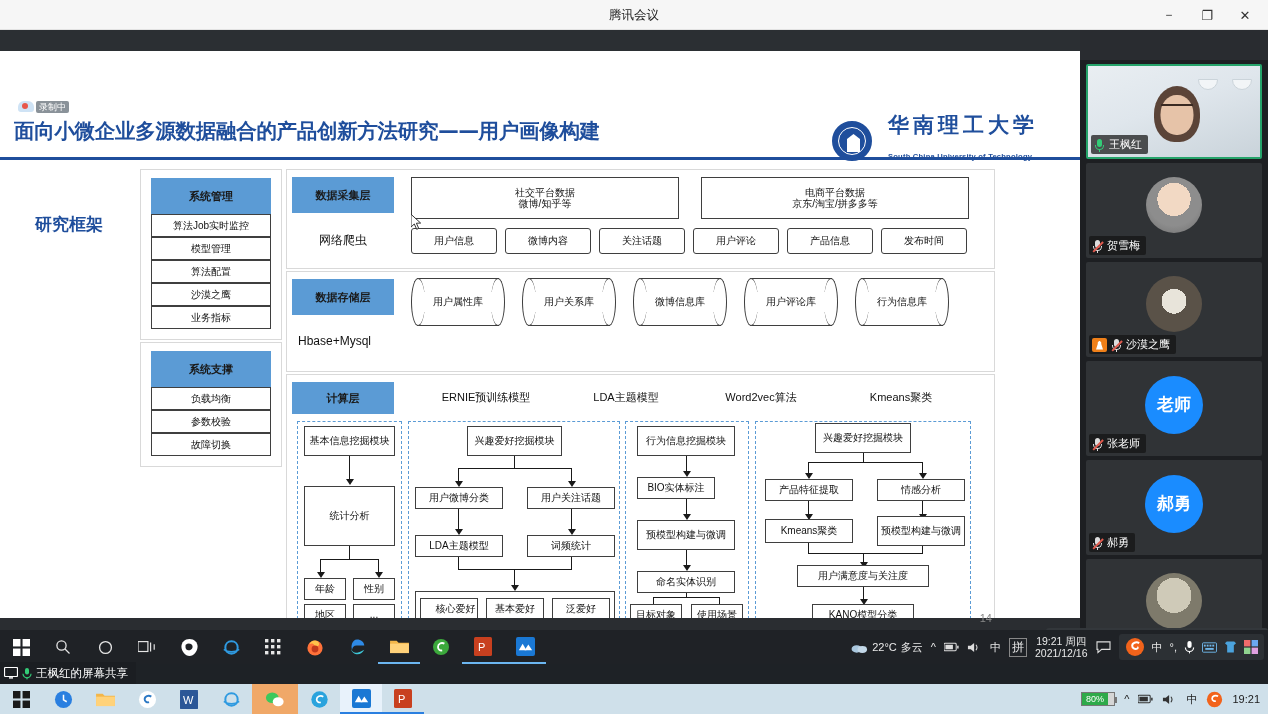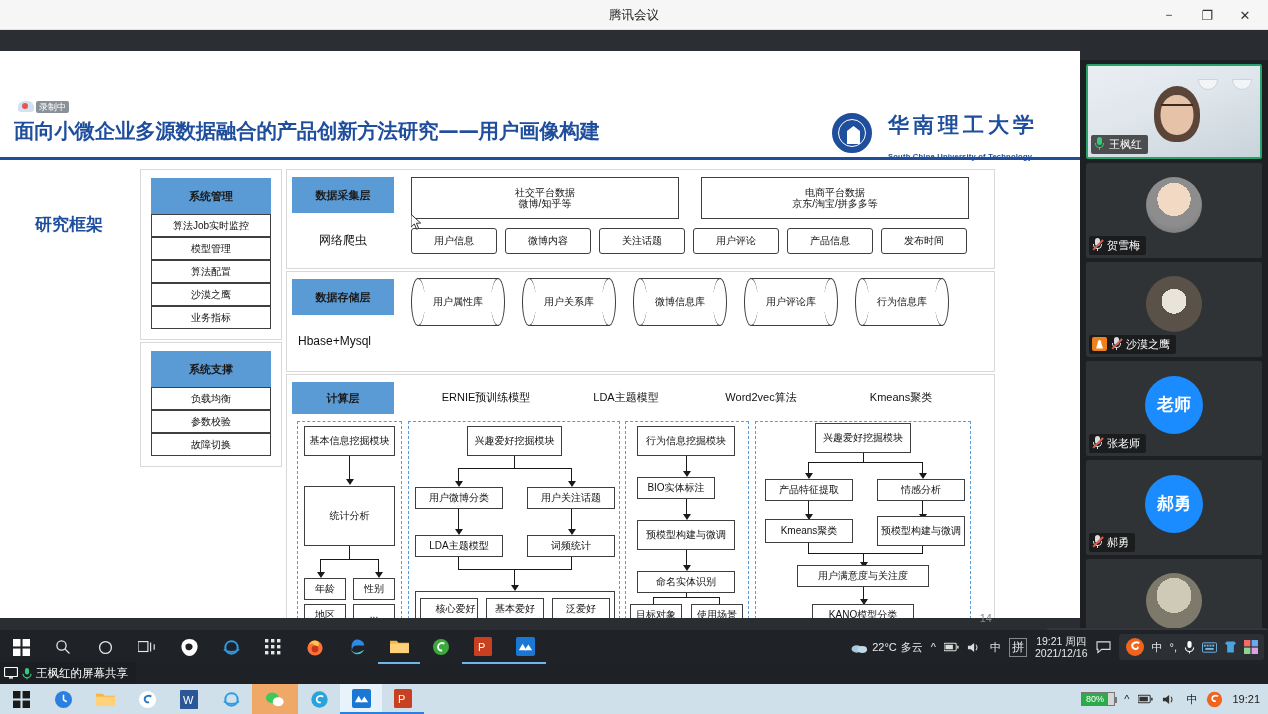--- a/index.html
+++ b/index.html
@@ -34,21 +34,21 @@
   .recbadge .txt { background:#8a9299; color:#fff; font-size:9px; padding:0 3px; border-radius:2px;
                    line-height:12px; }
 
   
   .slide-title { position:absolute; left:14px; top:66px; font-size:20.5px; font-weight:bold;
                  color:#1f4e9c; letter-spacing:-0.3px; white-space:nowrap;
                  font-family:"DejaVu Sans","Liberation Sans",sans-serif; }
   .title-underline { position:absolute; left:0; top:106px; width:1080px; height:2.5px; background:#1f4e9c; }
 
   
-  .logo { position:absolute; right:42px; top:62px; display:flex; align-items:flex-start; gap:16px; }
+  .logo { position:absolute; right:42px; top:62px; display:flex; align-items:flex-end; gap:16px; }
   .logo .seal { width:40px; height:40px; border-radius:50%; background:#1f4e9c;
                 border:2px solid #1f4e9c; position:relative; }
   .logo .seal:before { content:""; position:absolute; left:4px; top:4px; right:4px; bottom:4px;
                 border:1.5px solid #fff; border-radius:50%; }
   .logo .seal:after { content:""; position:absolute; left:13px; top:11px; width:13px; height:18px;
                 background:#fff; clip-path:polygon(50% 0,100% 28%,100% 100%,0 100%,0 28%); }
   .logo .names { display:flex; flex-direction:column; }
   .logo .cn { font-size:21px; font-weight:bold; color:#1f4e9c; letter-spacing:4px; line-height:23px;
               font-family:"DejaVu Serif","Liberation Serif",serif; }
   .logo .en { font-size:7.6px; color:#1f4e9c; letter-spacing:0.2px; font-weight:bold;margin-top:16px; }
@@ -108,21 +108,21 @@
 
   
   .cursor { position:absolute; left:411px; top:163px; width:11px; height:17px; z-index:20; }
 
   
   .plist { position:absolute; left:1080px; top:30px; width:188px; height:600px; background:#1d1f22;
            overflow:hidden; }
   .ptile { position:relative; margin:4px 6px 0 6px; height:95px; background:#303336; border-radius:2px;
            overflow:hidden; }
   .ptile.active { border:2px solid #25a36a; }
-  .pbadge { position:absolute; left:3px; bottom:3px; display:flex; align-items:flex-start; gap:4px;
+  .pbadge { position:absolute; left:3px; bottom:3px; display:flex; align-items:flex-end; gap:4px;
             background:rgba(20,20,20,.72); padding:2px 6px 2px 3px; border-radius:2px; }
   .pbadge .nm { color:#fff; font-size:11px; }
   .mic { width:11px; height:13px; position:relative; display:inline-block; }
   .mic .cap { position:absolute; left:3px; top:0; width:5px; height:8px; border-radius:3px; background:#ddd; }
   .mic .arc { position:absolute; left:1px; top:6px; width:9px; height:5px; border:1.3px solid #ddd;
               border-top:none; border-radius:0 0 5px 5px; }
   .mic .stem { position:absolute; left:5px; top:10px; width:1.4px; height:3px; background:#ddd; }
   .mic.on .cap, .mic.on .stem { background:#33cc77; }
   .mic.on .arc { border-color:#33cc77; }
   .mic.off:after { content:""; position:absolute; left:-1px; top:6px; width:14px; height:1.6px;

